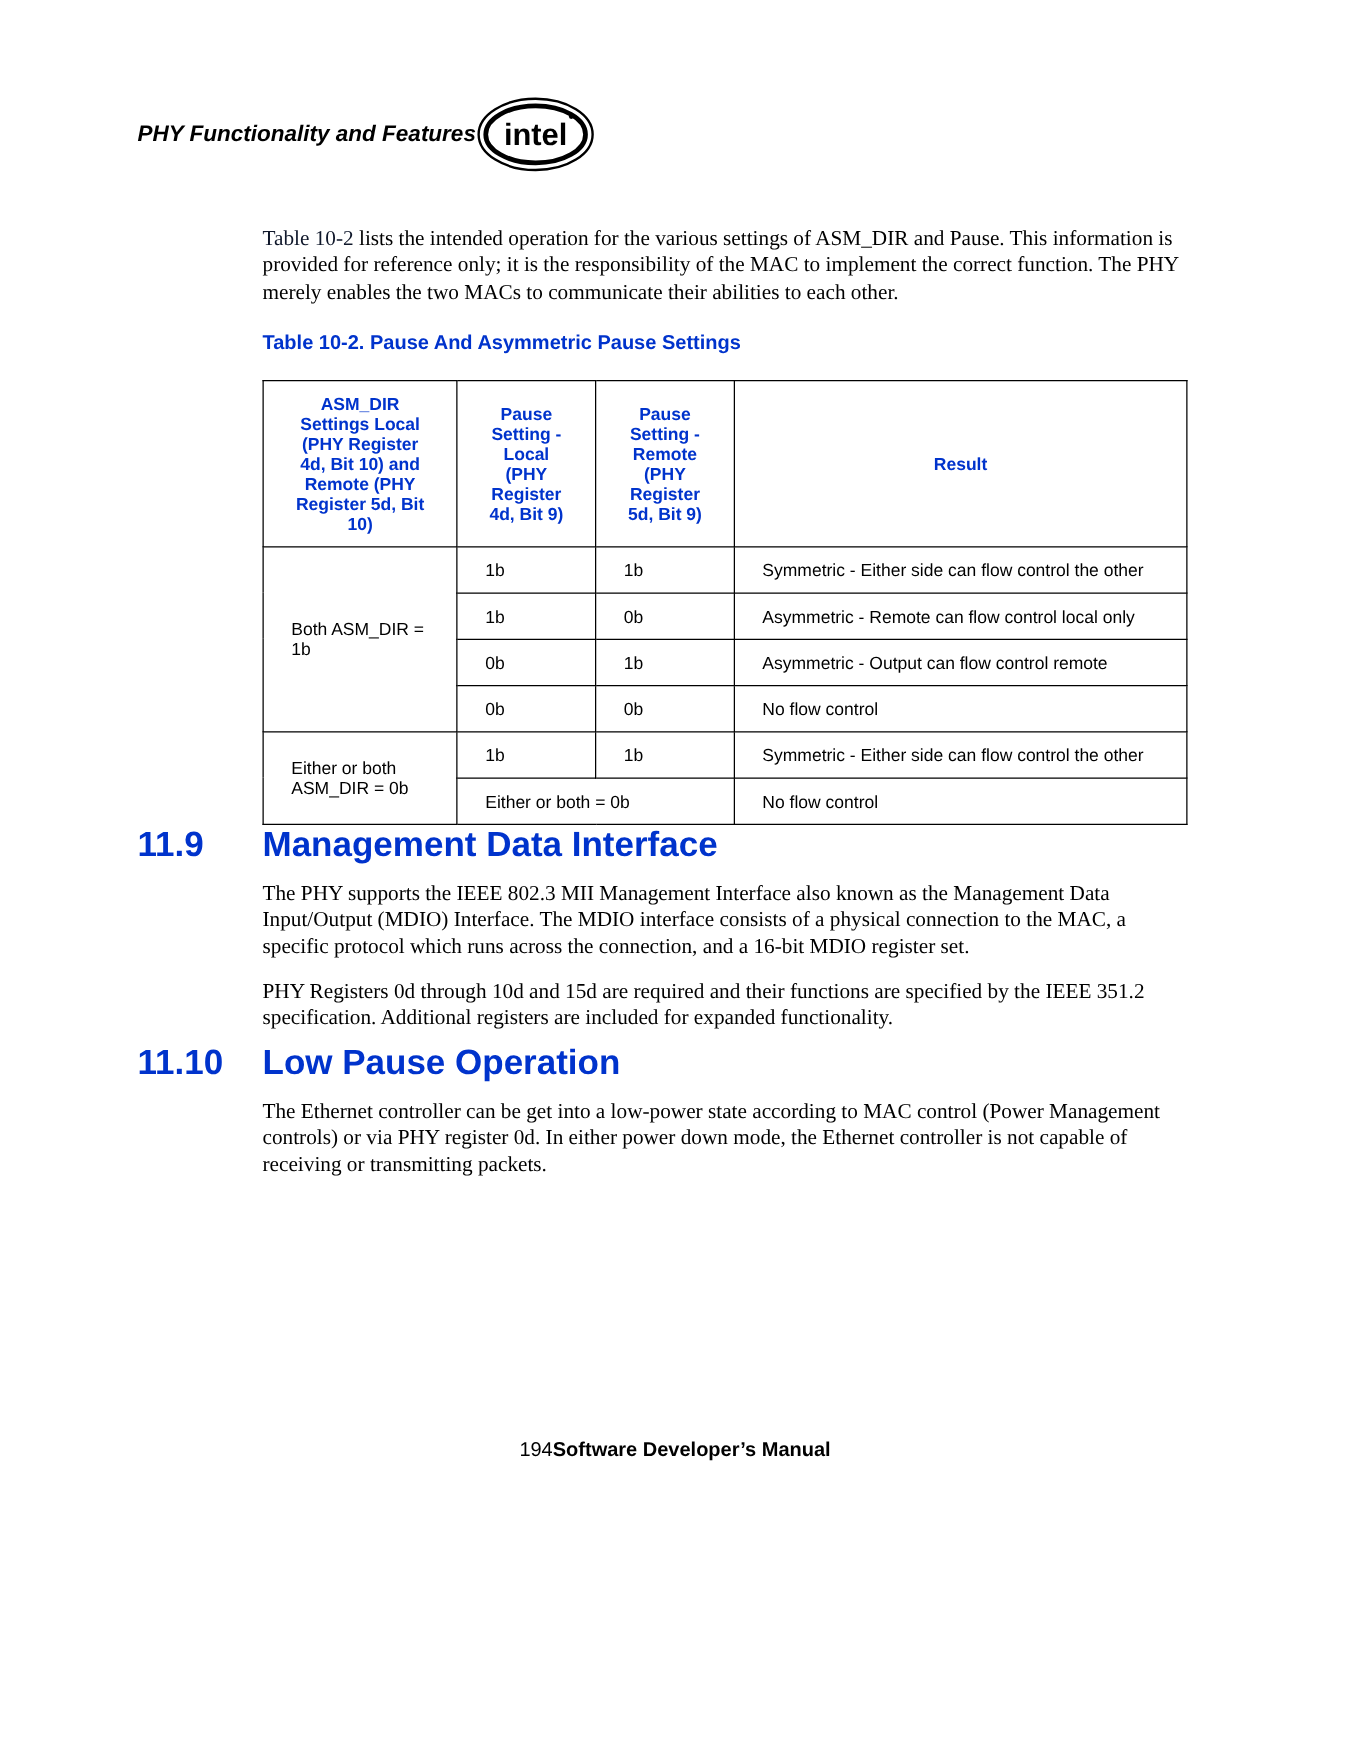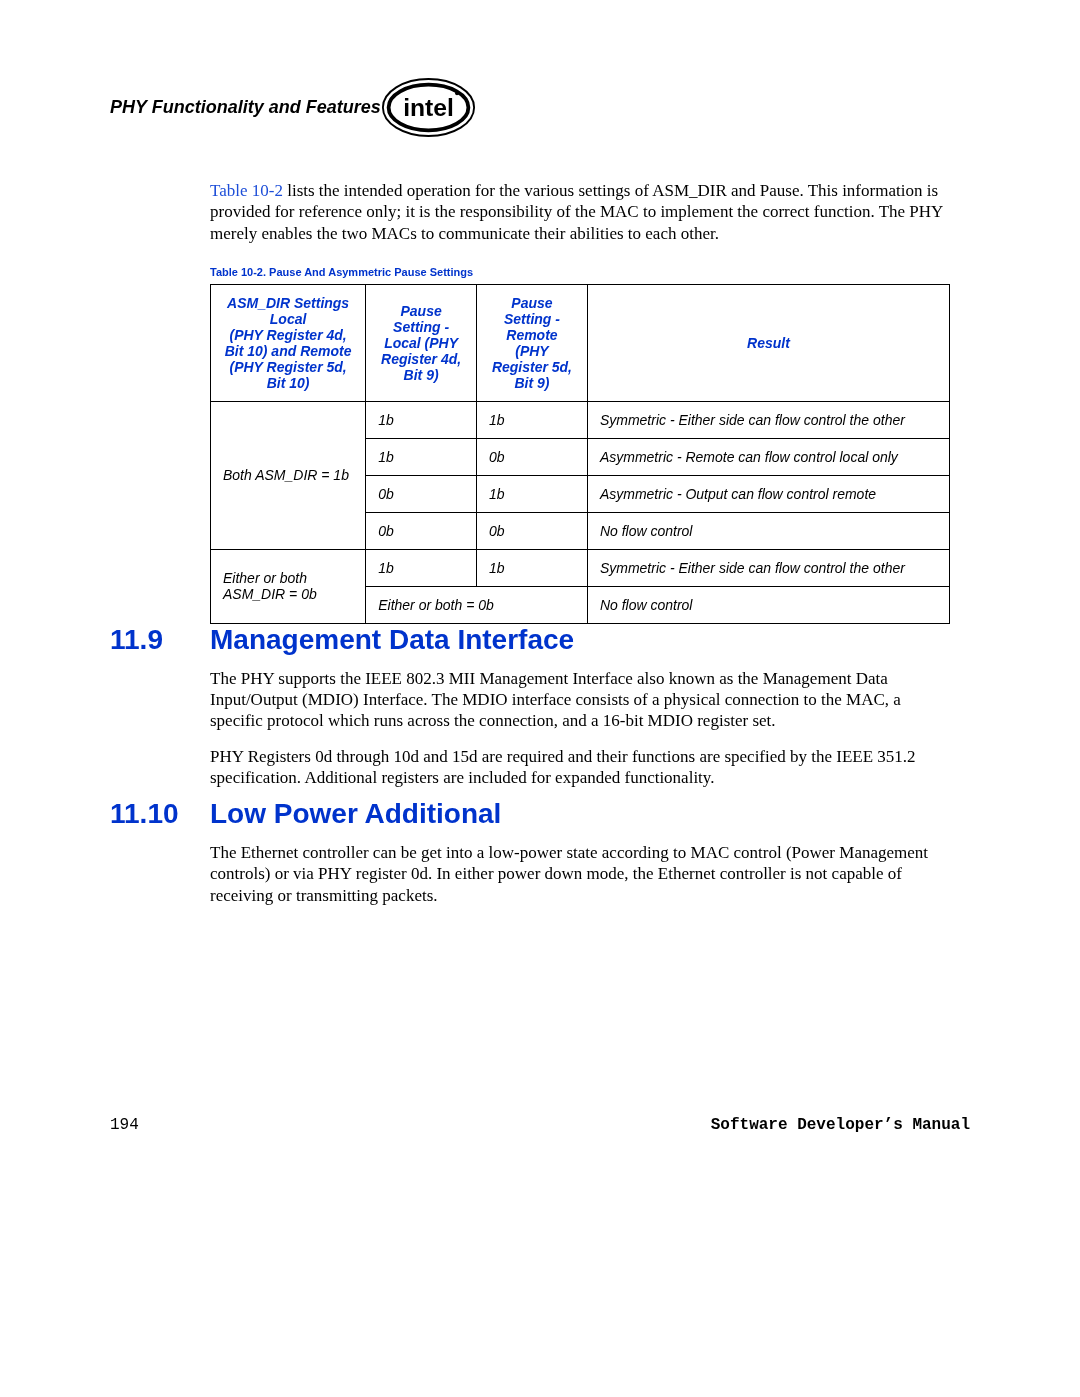--- a/index.html
+++ b/index.html
@@ -35,41 +35,40 @@
   .body-block {
     padding-left: 100px;
     padding-right: 20px;
   }
   .para {
     font-size: 17px;
     line-height: 1.25;
     margin: 0 0 10px 0;
   }
   .link-blue {
-    color: #1d4ed8;
+    color: #0f172a;
   }
   .table-caption {
     font-family: Arial, Helvetica, sans-serif;
-    font-size: 11px;
-    font-weight: bold;
-    color: #0033cc;
-    margin: 22px 0 6px 0;
+    font-size: 16px;
+    font-weight: bold;
+    color: #0033cc;
+    margin: 22px 0 20px 0;
   }
   table {
     border-collapse: collapse;
     width: 100%;
     font-family: Arial, Helvetica, sans-serif;
     font-size: 14px;
   }
   th, td {
     border: 1px solid #000;
-    padding: 10px 12px;
+    padding: 10px 22px;
     vertical-align: middle;
     text-align: left;
-    font-style: italic;
   }
   th {
     color: #0033cc;
     font-weight: bold;
     text-align: center;
   }
   .col-a { width: 21%; }
   .col-b { width: 15%; }
   .col-c { width: 15%; }
   .col-d { width: 49%; }
@@ -87,24 +86,24 @@
     width: 100px;
   }
   .sect-title {
     font-family: Arial, Helvetica, sans-serif;
     font-size: 28px;
     font-weight: bold;
     color: #0033cc;
   }
   .footer {
     display: flex;
-    justify-content: space-between;
+    justify-content: center;
     align-items: baseline;
     margin-top: 210px;
-    font-family: Liberation Mono, monospace;
+    font-family: Liberation Sans, sans-serif;
   }
   .pgnum { font-size: 16px; }
   .ftr-title { font-size: 16px; font-weight: bold; }
 </style>
 </head>
 <body>
 
 <div class="page">
 
   <div class="hdr-row">
@@ -182,21 +181,21 @@
     <div class="sect-num">11.9</div>
     <div class="sect-title">Management Data Interface</div>
   </div>
   <div class="body-block">
     <p class="para">The PHY supports the IEEE 802.3 MII Management Interface also known as the Management Data Input/Output (MDIO) Interface. The MDIO interface consists of a physical connection to the MAC, a specific protocol which runs across the connection, and a 16-bit MDIO register set.</p>
     <p class="para" style="margin-top:14px;">PHY Registers 0d through 10d and 15d are required and their functions are specified by the IEEE 351.2 specification. Additional registers are included for expanded functionality.</p>
   </div>
 
   <div class="sect-row">
     <div class="sect-num">11.10</div>
-    <div class="sect-title">Low Power Additional</div>
+    <div class="sect-title">Low Pause Operation</div>
   </div>
   <div class="body-block">
     <p class="para">The Ethernet controller can be get into a low-power state according to MAC control (Power Management controls) or via PHY register 0d. In either power down mode, the Ethernet controller is not capable of receiving or transmitting packets.</p>
   </div>
 
   <div class="footer">
     <div class="pgnum">194</div>
     <div class="ftr-title">Software Developer’s Manual</div>
   </div>
 

